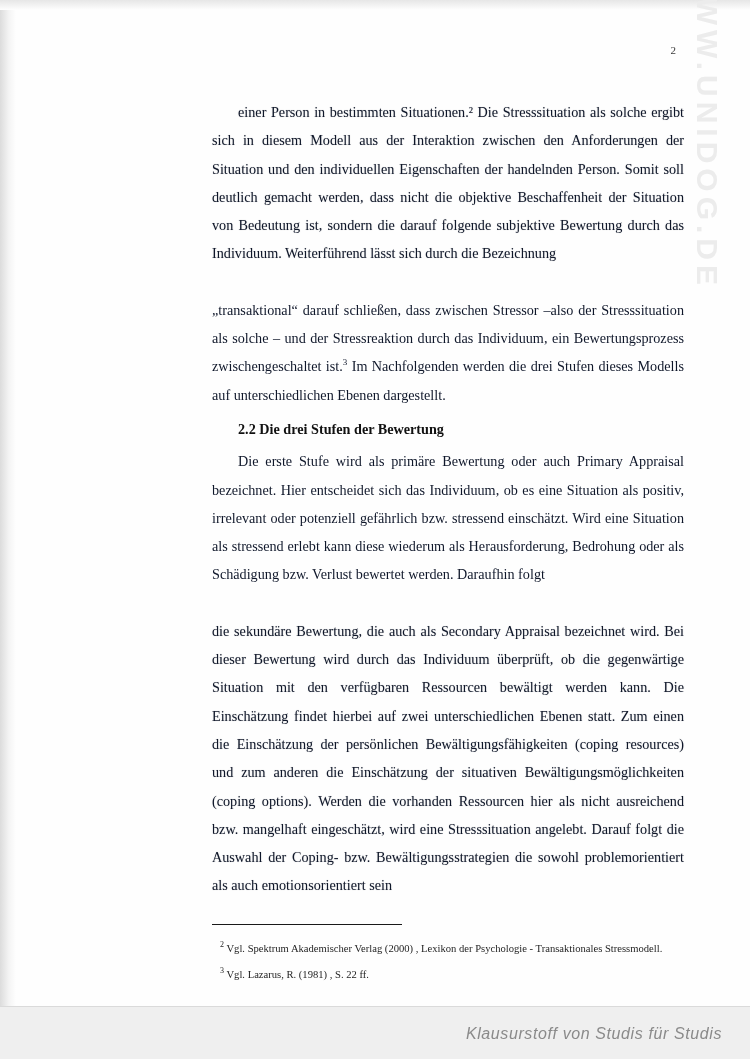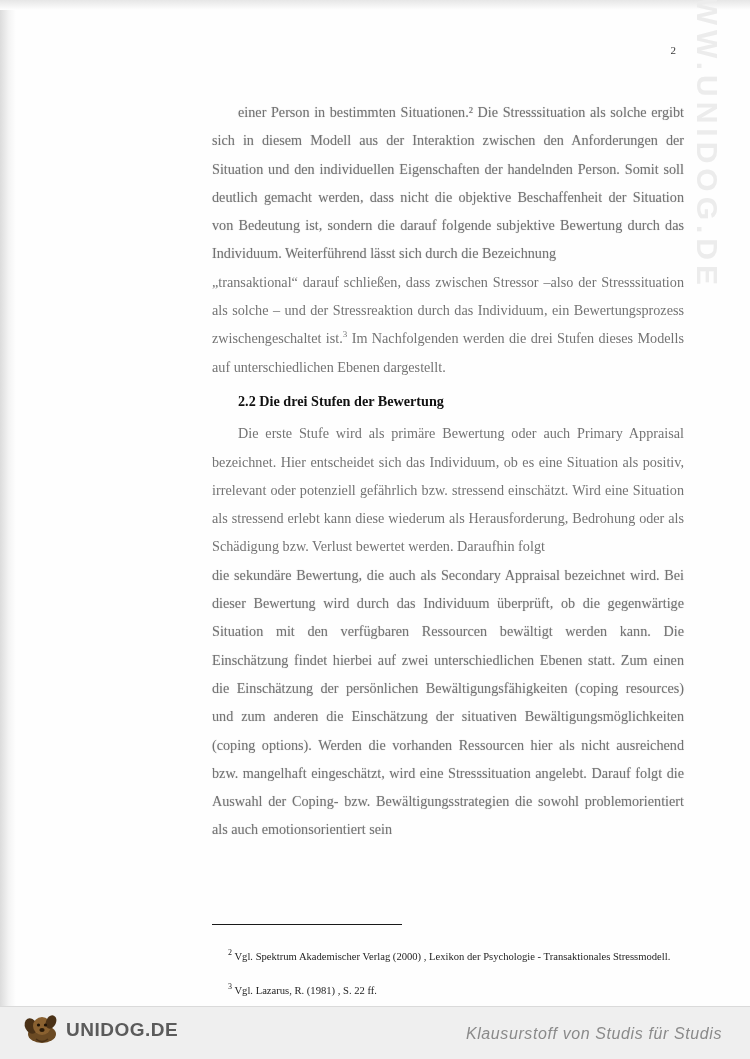--- a/index.html
+++ b/index.html
@@ -49,23 +49,23 @@
     top: 98px;
     width: 472px;
   }
 
   p.body {
     margin: 0;
     text-align: justify;
     font-size: 14.2px;
     line-height: 28.3px;
     text-indent: 26px;
-    color: #737373;
-  }
-  p.body.noindent { text-indent: 0; }
+    color: #0f172a;
+  }
+  p.body.noindent { text-indent: 0; margin-top: 28px; }
 
   
   .faded {
     color: #b9b9b9;
     text-shadow: 0 0 1.2px #c9c9c9;
     filter: blur(0.35px);
   }
 
   h2.heading {
     margin: 6px 0 4px 0;
@@ -94,21 +94,21 @@
   .footnotes {
     position: absolute;
     left: 212px;
     top: 932px;
     width: 480px;
   }
   .footnotes .fn {
     font-size: 10.6px;
     line-height: 17.5px;
     color: #1d1d1d;
-    margin: 16px;
+    margin: 8px;
     white-space: nowrap;
   }
   .footnotes .fn sup {
     font-size: 8px;
   }
 
   
   .watermark {
     position: absolute;
     right: 26px;
@@ -196,31 +196,16 @@
   </div>
 
   <div class="footnote-rule"></div>
   <div class="footnotes">
     <p class="fn"><sup>2</sup> <span>Vgl. Spektrum Akademischer Verlag (2000) , Lexikon der Psychologie - Transaktionales Stressmodell.</span></p>
     <p class="fn"><sup>3</sup> <span>Vgl. Lazarus, R. (1981) , S. 22 ff.</span></p>
   </div>
 
   <div class="footer">
     <div class="footer-inner">
-      <div class="logo-wrap">
-        <span class="logo-mark">
-          <svg width="38" height="34" viewBox="0 0 38 34" xmlns="http://www.w3.org/2000/svg">
-            <ellipse cx="20" cy="21" rx="14" ry="9" fill="#6b4a23"></ellipse>
-            <ellipse cx="9" cy="13" rx="6" ry="8" fill="#4a3116" transform="rotate(-25 9 13)"></ellipse>
-            <circle cx="20" cy="13" r="9" fill="#8a6130"></circle>
-            <ellipse cx="29" cy="9" rx="5" ry="7" fill="#4a3116" transform="rotate(25 29 9)"></ellipse>
-            <circle cx="16.5" cy="12" r="1.6" fill="#1d1206"></circle>
-            <circle cx="23.5" cy="12" r="1.6" fill="#1d1206"></circle>
-            <ellipse cx="20" cy="17" rx="2.6" ry="1.9" fill="#2a1a08"></ellipse>
-            <path d="M14 26 q6 5 12 0" stroke="#4a3116" stroke-width="1.5" fill="none"></path>
-          </svg>
-        </span>
-        <span class="logo-text">UNIDOG.DE</span>
-      </div>
       <div class="footer-tagline">Klausurstoff von Studis für Studis</div>
     </div>
   </div>
 </div>
 
 </body></html>

